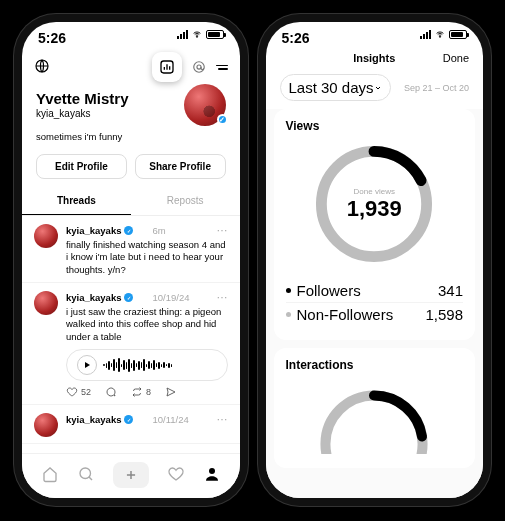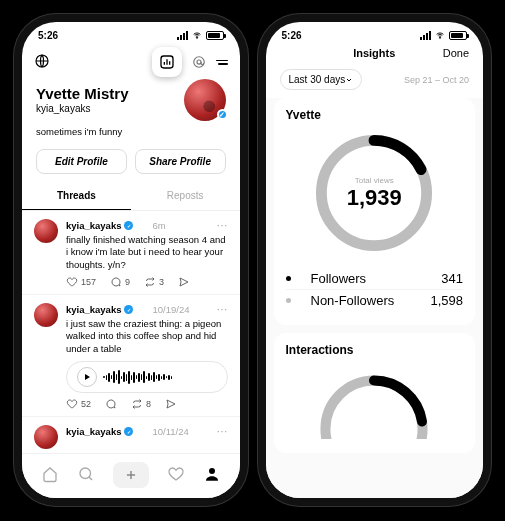--- a/index.html
+++ b/index.html
@@ -23,24 +23,24 @@
     overflow: hidden;
     position: relative;
     display: flex;
     flex-direction: column;
     font-size: 10px;
     color: #000;
   }
   .statusbar {
     display: flex;
     justify-content: space-between;
-    align-items: center;
+    align-items: flex-start;
     padding: 8px 16px 2px;
     font-weight: 600;
-    font-size: 10px;
+    font-size: 14px;
   }
   .sb-icons { display:flex; gap:3px; align-items:center; }
   .signal { display:flex; align-items:flex-end; gap:1px; }
   .signal span { width:2px; background:#000; display:block; }
   .signal span:nth-child(1){height:3px}
   .signal span:nth-child(2){height:5px}
   .signal span:nth-child(3){height:7px}
   .signal span:nth-child(4){height:9px}
   .wifi { width:12px; height:9px; }
   .battery { width:18px; height:9px; border:1px solid #000; border-radius:2px; position:relative; }
@@ -76,21 +76,21 @@
     position:absolute; inset:0; border-radius:50%;
     background-image: radial-gradient(circle at 60% 65%, rgba(0,0,0,.3) 15%, transparent 16%);
   }
   .verified {
     width:11px; height:11px; border-radius:50%; background:#1d9bf0;
     position:absolute; right:12px; top:30px; border:2px solid #fff;
     display:flex; align-items:center; justify-content:center;
   }
   .verified::after { content:"✓"; color:#fff; font-size:7px; font-weight:700; }
 
-  .profile-buttons { display:flex; gap:8px; padding:8px 14px;font-style:italic; }
+  .profile-buttons { display:flex; gap:8px; padding:8px 14px; }
   .pill-btn {
     flex:1; border:1px solid #ddd; border-radius:8px; padding:6px 0;
     font-size:10px; font-weight:600; text-align:center; background:#fff;
   }
 
   .tabs { display:flex; border-bottom:1px solid #eee; }
   .tab { flex:1; text-align:center; padding:8px 0; font-size:10px; color:#aaa; }
   .tab.active { color:#000; font-weight:600; border-bottom:1.5px solid #000; }
 
   .feed { flex:1; overflow:hidden; }
@@ -129,35 +129,35 @@
   }
 
   
   .insights-header {
     display:flex; align-items:center; justify-content:space-between;
     padding:4px 14px 8px; font-size:11px;
   }
   .insights-title { font-weight:700; position:absolute; left:0; right:0; text-align:center; pointer-events:none; }
   .done { font-weight:400;padding-left:28px; }
   .ins-row { display:flex; align-items:center; justify-content:space-between; padding:2px 14px 8px; }
-  .date-pill { border:1px solid #e0e0e0; border-radius:14px; padding:4px 8px; font-size:10px; display:flex; align-items:center; font-weight:500; background:#fff; }
+  .date-pill { border:1px solid #e0e0e0; border-radius:14px; padding:4px 8px; font-size:15px; display:flex; align-items:center; font-weight:500; background:#fff; }
   .date-range { color:#aaa; font-size:9px; }
   .body-right { background:#fafafa; flex:1; overflow:hidden; padding:0 8px; }
   .card {
     background:#fff; border-radius:12px; padding:10px 12px 14px; margin-bottom:8px;
   }
   .card h3 { font-size:12px; font-weight:700; margin-bottom:6px; }
   .donut-wrap { display:flex; justify-content:center; }
   .donut { position:relative; width:130px; height:130px; }
   .donut svg { width:130px; height:130px; transform:rotate(-90deg); }
   .donut-center { position:absolute; inset:0; display:flex; flex-direction:column; align-items:center; justify-content:center; }
   .donut-label { font-size:8px; color:#aaa; }
   .donut-value { font-size:22px; font-weight:700; }
   .legend { margin-top:10px; }
-  .legend-row { display:flex; align-items:center; gap:20px; padding:3px 0; font-size:13px; border-top:1px solid #f3f3f3; }
+  .legend-row { display:flex; align-items:center; gap:6px; padding:3px 0; font-size:15px; border-top:1px solid #f3f3f3; }
   .legend-row:first-child { border-top:none; }
   .dot { width:5px; height:5px; border-radius:50%; }
   .legend-val { margin-left:auto; }
   .card2 .donut { width:120px; height:70px; overflow:hidden; margin-top:6px; }
   .card2 .donut svg { width:120px; height:120px; }
 </style>
 </head>
 <body>
 
 <div class="phone">
@@ -231,45 +231,20 @@
     <div class="post">
       <div class="post-avatar"></div>
       <div class="post-body">
         <div class="post-head">
           <span class="post-user">kyia_kayaks</span>
           <span class="mini-verified"></span>
           <span class="post-time">6m</span>
           <span class="post-dots">⋯</span>
         </div>
         <div class="post-text">finally finished watching season 4 and i know i'm late but i need to hear your thoughts. y/n?</div>
-        <div class="post-actions">
-          <div class="act">
-              <svg viewBox="0 0 24 24" fill="none" stroke="#555" stroke-width="1.8">
-                <path d="M12 20s-7-4.5-9-9c-1.5-3.5 1-7 4.5-7 2 0 3.5 1.5 4.5 3 1-1.5 2.5-3 4.5-3 3.5 0 6 3.5 4.5 7-2 4.5-9 9-9 9z"></path>
-              </svg>
-              <span>157</span>
-            </div>
-          <div class="act">
-              <svg viewBox="0 0 24 24" fill="none" stroke="#555" stroke-width="1.8">
-                <path d="M20 12a8 8 0 10-3 6.2L20 20l-1.2-3.5A8 8 0 0020 12z"></path>
-              </svg>
-              <span>9</span>
-            </div>
-          <div class="act">
-              <svg viewBox="0 0 24 24" fill="none" stroke="#555" stroke-width="1.8">
-                <path d="M17 3l3 3-3 3M20 6H9a4 4 0 00-4 4M7 21l-3-3 3-3M4 18h11a4 4 0 004-4"></path>
-              </svg>
-              <span>3</span>
-            </div>
-          <div class="act">
-              <svg viewBox="0 0 24 24" fill="none" stroke="#555" stroke-width="1.8">
-                <path d="M4 20l16-8L4 4l2 8-2 8z"></path>
-              </svg>
-            </div>
-        </div>
       </div>
     </div>
 
     <div class="post">
       <div class="post-avatar"></div>
       <div class="post-body">
         <div class="post-head">
           <span class="post-user">kyia_kayaks</span>
           <span class="mini-verified"></span>
           <span class="post-time">10/19/24</span>
@@ -405,29 +380,29 @@
       <span>Last 30 days</span>
       <svg width="8" height="8" viewBox="0 0 24 24" fill="none" stroke="#000" stroke-width="3">
           <path d="M6 9l6 6 6-6"></path>
         </svg>
     </div>
     <span class="date-range">Sep 21 – Oct 20</span>
   </div>
 
   <div class="body-right">
     <div class="card">
-      <h3>Yvette</h3>
+      <h3>Views</h3>
       <div class="donut-wrap">
         <div class="donut">
           <svg viewBox="0 0 42 42">
             <circle cx="21" cy="21" r="17" fill="none" stroke="#bdbdbd" stroke-width="3.5"></circle>
             <circle cx="21" cy="21" r="17" fill="none" stroke="#000" stroke-width="3.5" stroke-dasharray="18.8 88" stroke-linecap="round"></circle>
           </svg>
           <div class="donut-center">
-            <div class="donut-label">Total views</div>
+            <div class="donut-label">Done views</div>
             <div class="donut-value">1,939</div>
           </div>
         </div>
       </div>
       <div class="legend">
         <div class="legend-row">
           <div class="dot" style="background:#000"></div>
           <span>Followers</span>
           <span class="legend-val">341</span>
         </div>

